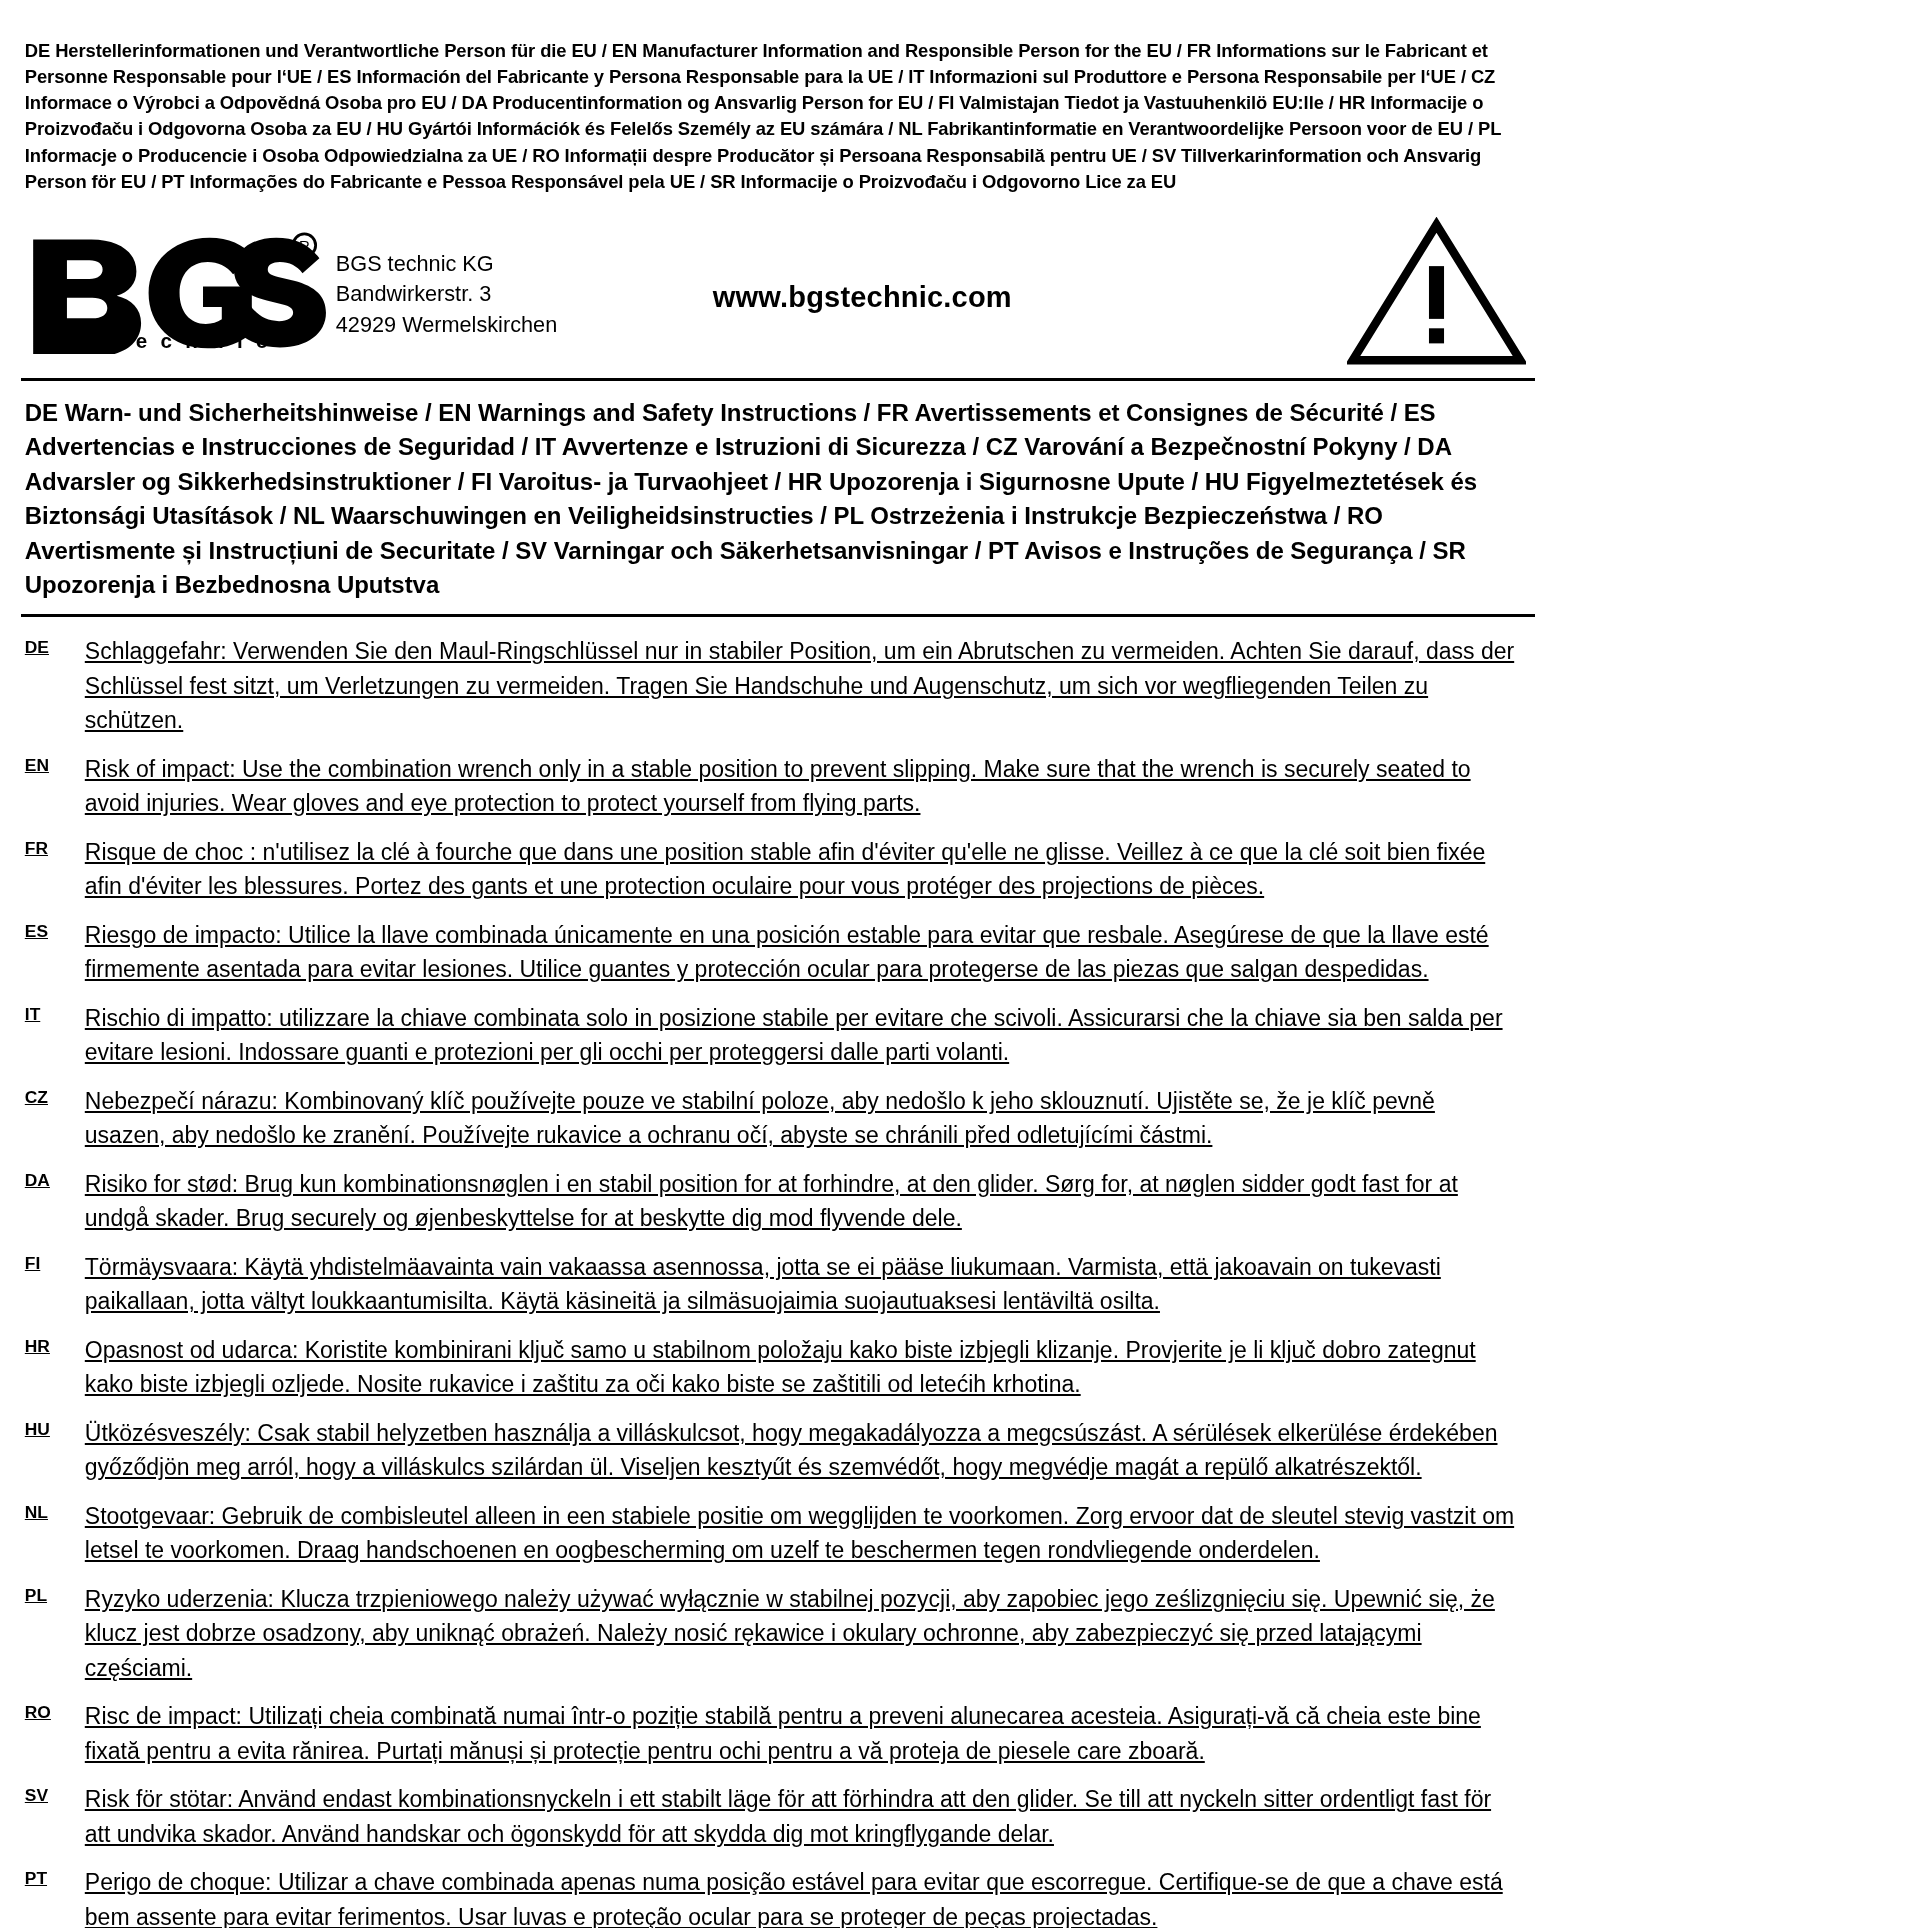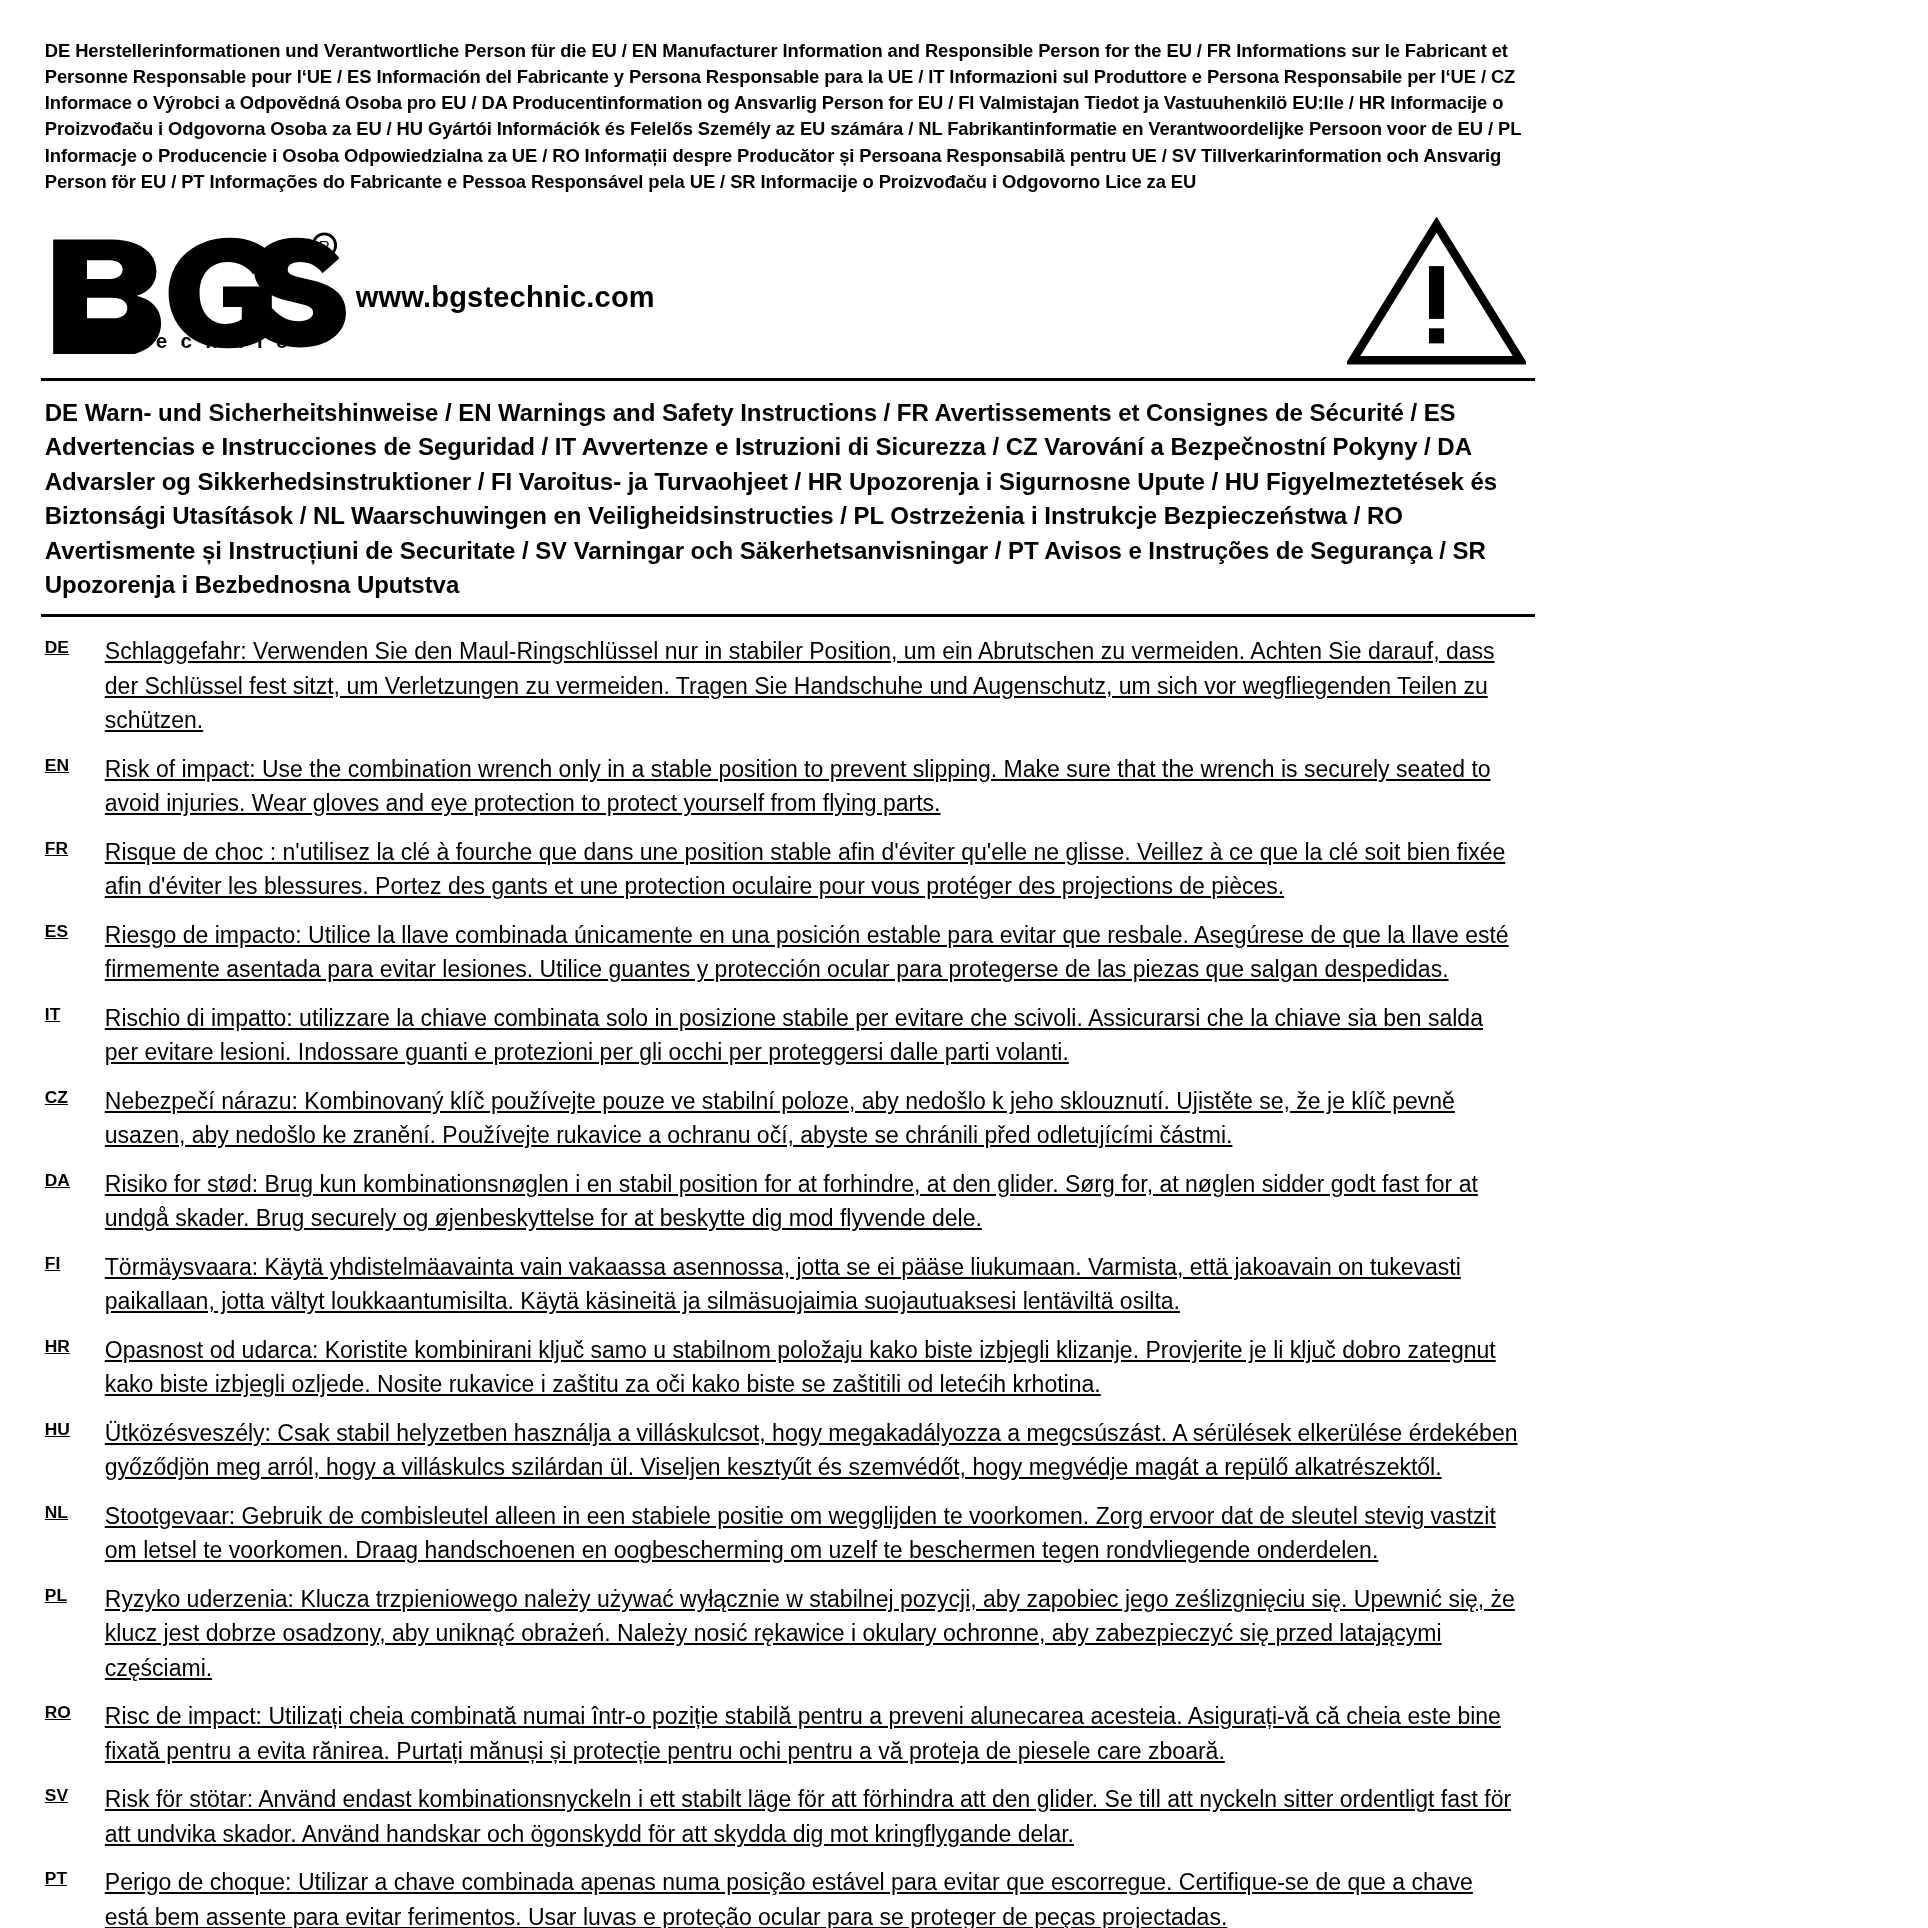--- a/index.html
+++ b/index.html
@@ -11,21 +11,21 @@
     width: 1928px;
     height: 1928px;
     font-family: "Liberation Sans", sans-serif;
     color: #000000;
     -webkit-font-smoothing: antialiased;
   }
   .page {
     width: 1576px;
     height: 1928px;
     box-sizing: border-box;
-    padding: 38px 41px 0 41px;
+    padding: 38px 41px 0 21px;
     position: relative;
   }
 
   
   .top-heading {
     font-size: 18.4px;
     font-weight: bold;
     line-height: 1.42;
     letter-spacing: -0.1px;
     text-align: left;
@@ -140,20 +140,25 @@
                    c0 -17 -11 -28 -34 -34 l-17 -4 c-8 -2 -11 -4 -11 -8 c0 -5 5 -8 13 -8 c10 0 18 4 24 12 Z"></path>
 
           <circle cx="297" cy="14" r="12" fill="none" stroke="#000" stroke-width="3"></circle>
           <text x="297" y="20" font-size="16" font-family="Liberation Sans, sans-serif" text-anchor="middle">R</text>
 
           <text x="96" y="124" font-size="22" font-weight="bold" letter-spacing="4" font-family="Liberation Sans, sans-serif">t e c h n i c</text>
         </g>
       </svg>
     </div>
 
+    <div class="addr-block">
+      <div>BGS technic KG</div>
+      <div>Bandwirkerstr. 3</div>
+      <div>42929 Wermelskirchen</div>
+    </div>
 
 
     <div class="web-block">www.bgstechnic.com</div>
 
     <div class="warn-block">
       <svg width="179" height="151" viewBox="0 0 190 160">
         <polygon points="95,8 184,152 6,152" fill="none" stroke="#000" stroke-width="9" stroke-linejoin="miter"></polygon>
         <rect x="87" y="52" width="16" height="56" fill="#000"></rect>
         <rect x="87" y="118" width="16" height="16" fill="#000"></rect>
       </svg>

